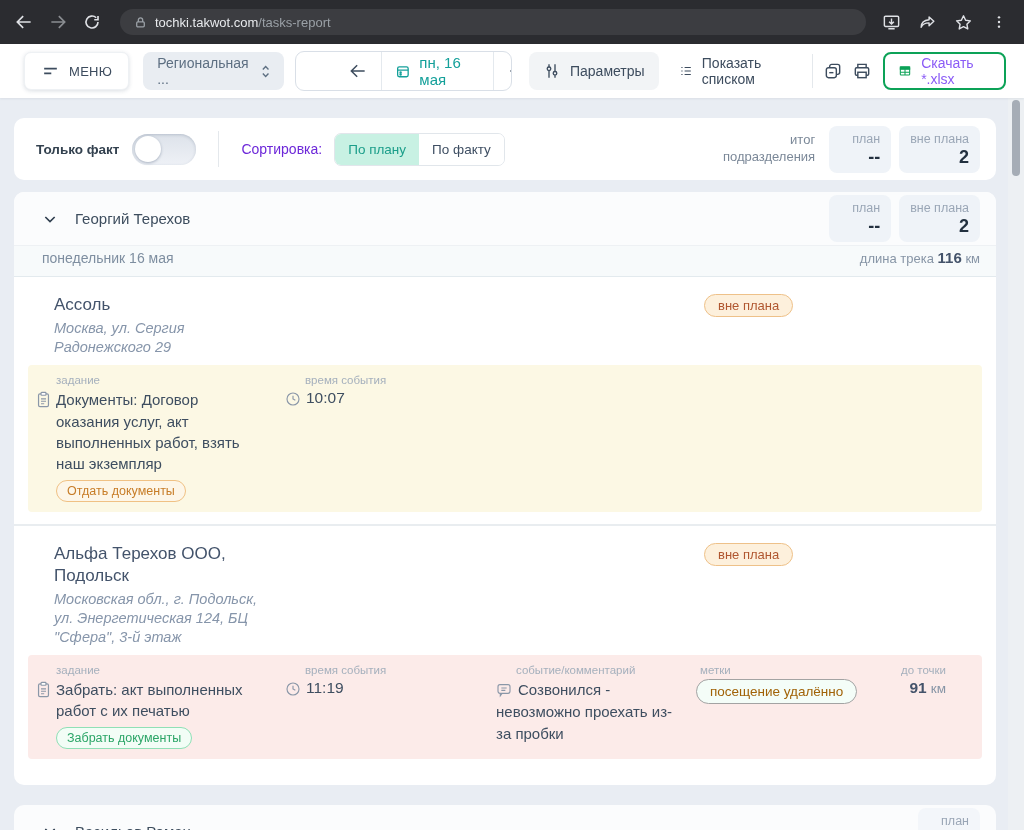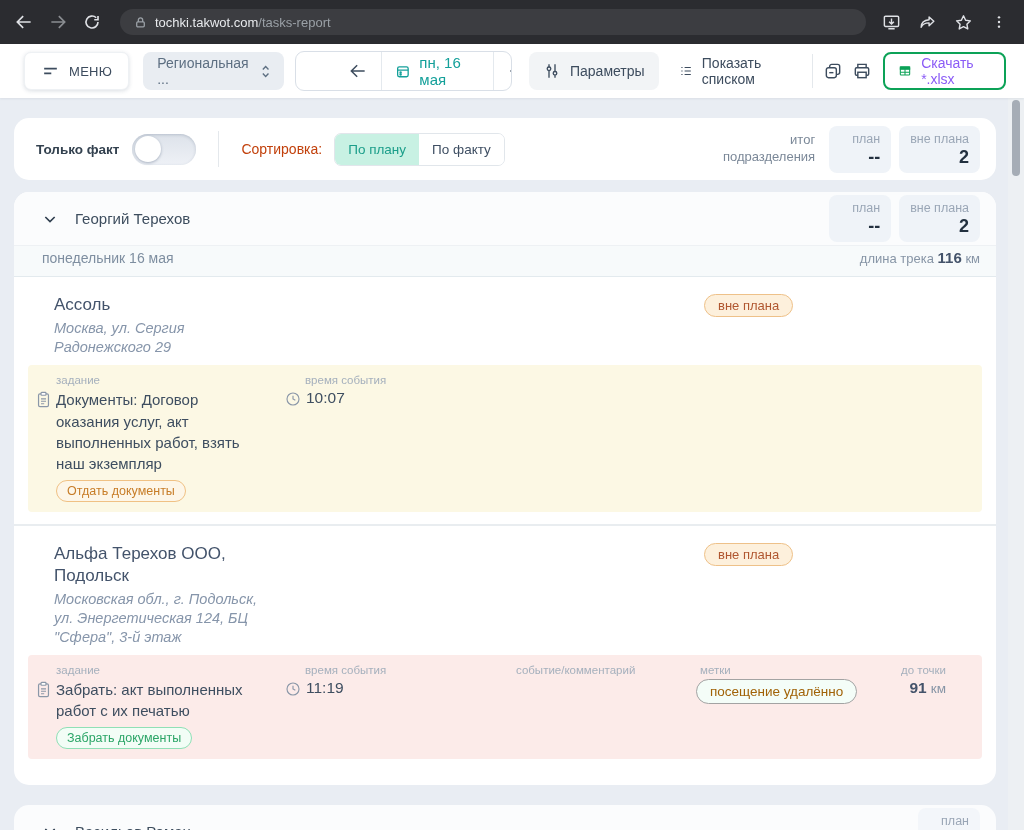--- a/index.html
+++ b/index.html
@@ -28,28 +28,28 @@
   .date-value { gap:9px; color:#14a09a !important; font-size:15px; min-width:112px; }
   .tb-group { height:38px; display:flex; align-items:center; gap:9px; padding:0 14px; border-radius:8px; color:#3d4c5e; font-size:14px; }
   .tb-params { background:#f2f4f6; margin-left:17px; }
   .tb-list { margin-left:6px; }
   .tb-divider { width:1px; height:34px; background:#e4e8ec; margin:0 8px 0 4px; }
   .icon-btn { width:32px; height:32px; display:flex; align-items:center; justify-content:center; color:#3d4c5e; }
   .download-btn { height:38px; margin-left:8px; border:2px solid #0ca257; border-radius:8px; display:flex; align-items:center; gap:9px; padding:0 13px; color:#8b5cf6; font-size:14px; background:#fff; }
 
   
   .content { padding:20px 28px 0 14px; }
-  .card { background:#fff; border-radius:15px; }
+  .card { background:#fff; border-radius:10px; }
 
   .filter-card { height:62px; display:flex; align-items:center; padding:0 16px 0 22px; }
   .fact-label { font-size:13.5px; font-weight:bold; color:#33414f; }
   .toggle { width:64px; height:31px; border-radius:16px; background:linear-gradient(#dde2ea,#eef1f6); box-shadow:inset 0 1px 3px rgba(70,90,120,.25); margin-left:13px; position:relative; }
   .toggle .knob { position:absolute; left:3px; top:2.5px; width:26px; height:26px; border-radius:50%; background:#fff; box-shadow:0 1px 3px rgba(60,80,110,.4); }
   .v-divider { width:1px; height:36px; background:#e4e8ec; margin:0 22px; }
-  .sort-label { font-size:14px; color:#c2410c; margin-right:12px; }
+  .sort-label { font-size:14px; color:#6d28d9; margin-right:12px; }
   .segmented { display:flex; border:1px solid #e1e6eb; border-radius:7px; overflow:hidden; }
   .segment { padding:8px 13px; font-size:13.5px; background:#fff; color:#3f4f63; }
   .segment.active { background:#c8f1e3; color:#1b9e8a; }
   .filter-right { margin-left:auto; display:flex; align-items:center; gap:8px; }
   .summary-label { text-align:right; font-size:13px; line-height:1.3; color:#7b8898; margin-right:6px; }
   .stat-box { background:#eff3f8; border-radius:8px; padding:6px 11px 5px; min-width:62px; text-align:right; }
   .stat-label { font-size:12.5px; color:#9aa6b6; }
   .stat-value { font-size:18px; font-weight:bold; color:#22303f; margin-top:1px; }
 
   
@@ -345,20 +345,29 @@
                 <svg width="16" height="16" viewBox="0 0 24 24" fill="none" stroke="currentColor" stroke-width="1.7">
                     <circle cx="12" cy="12" r="9"></circle>
                     <path d="M12 7v5l3.5 2"></path>
                   </svg>
               </span>
               <span class="time-text">11:19</span>
             </div>
           </div>
           <div>
             <div class="cell-label">событие/комментарий</div>
+            <div class="comment-wrap">
+              <span class="inline-icon">
+                <svg width="16" height="16" viewBox="0 0 24 24" fill="none" stroke="currentColor" stroke-width="1.7">
+                    <rect x="3" y="4" width="18" height="13" rx="3"></rect>
+                    <path d="M9 17l-2.5 3.5V17"></path>
+                    <path d="M8 9h8M8 12.5h6"></path>
+                  </svg>
+              </span><span>Созвонился - невозможно проехать из-за пробки</span>
+            </div>
           </div>
           <div>
             <div class="cell-label" style="margin-left:4px;">метки</div>
             <span class="tag mint-dark">посещение удалённо</span>
           </div>
           <div class="cell-dist">
             <div class="cell-label">до точки</div>
             <div class="dist-value">
               <b>91</b>
               <span>км</span>

